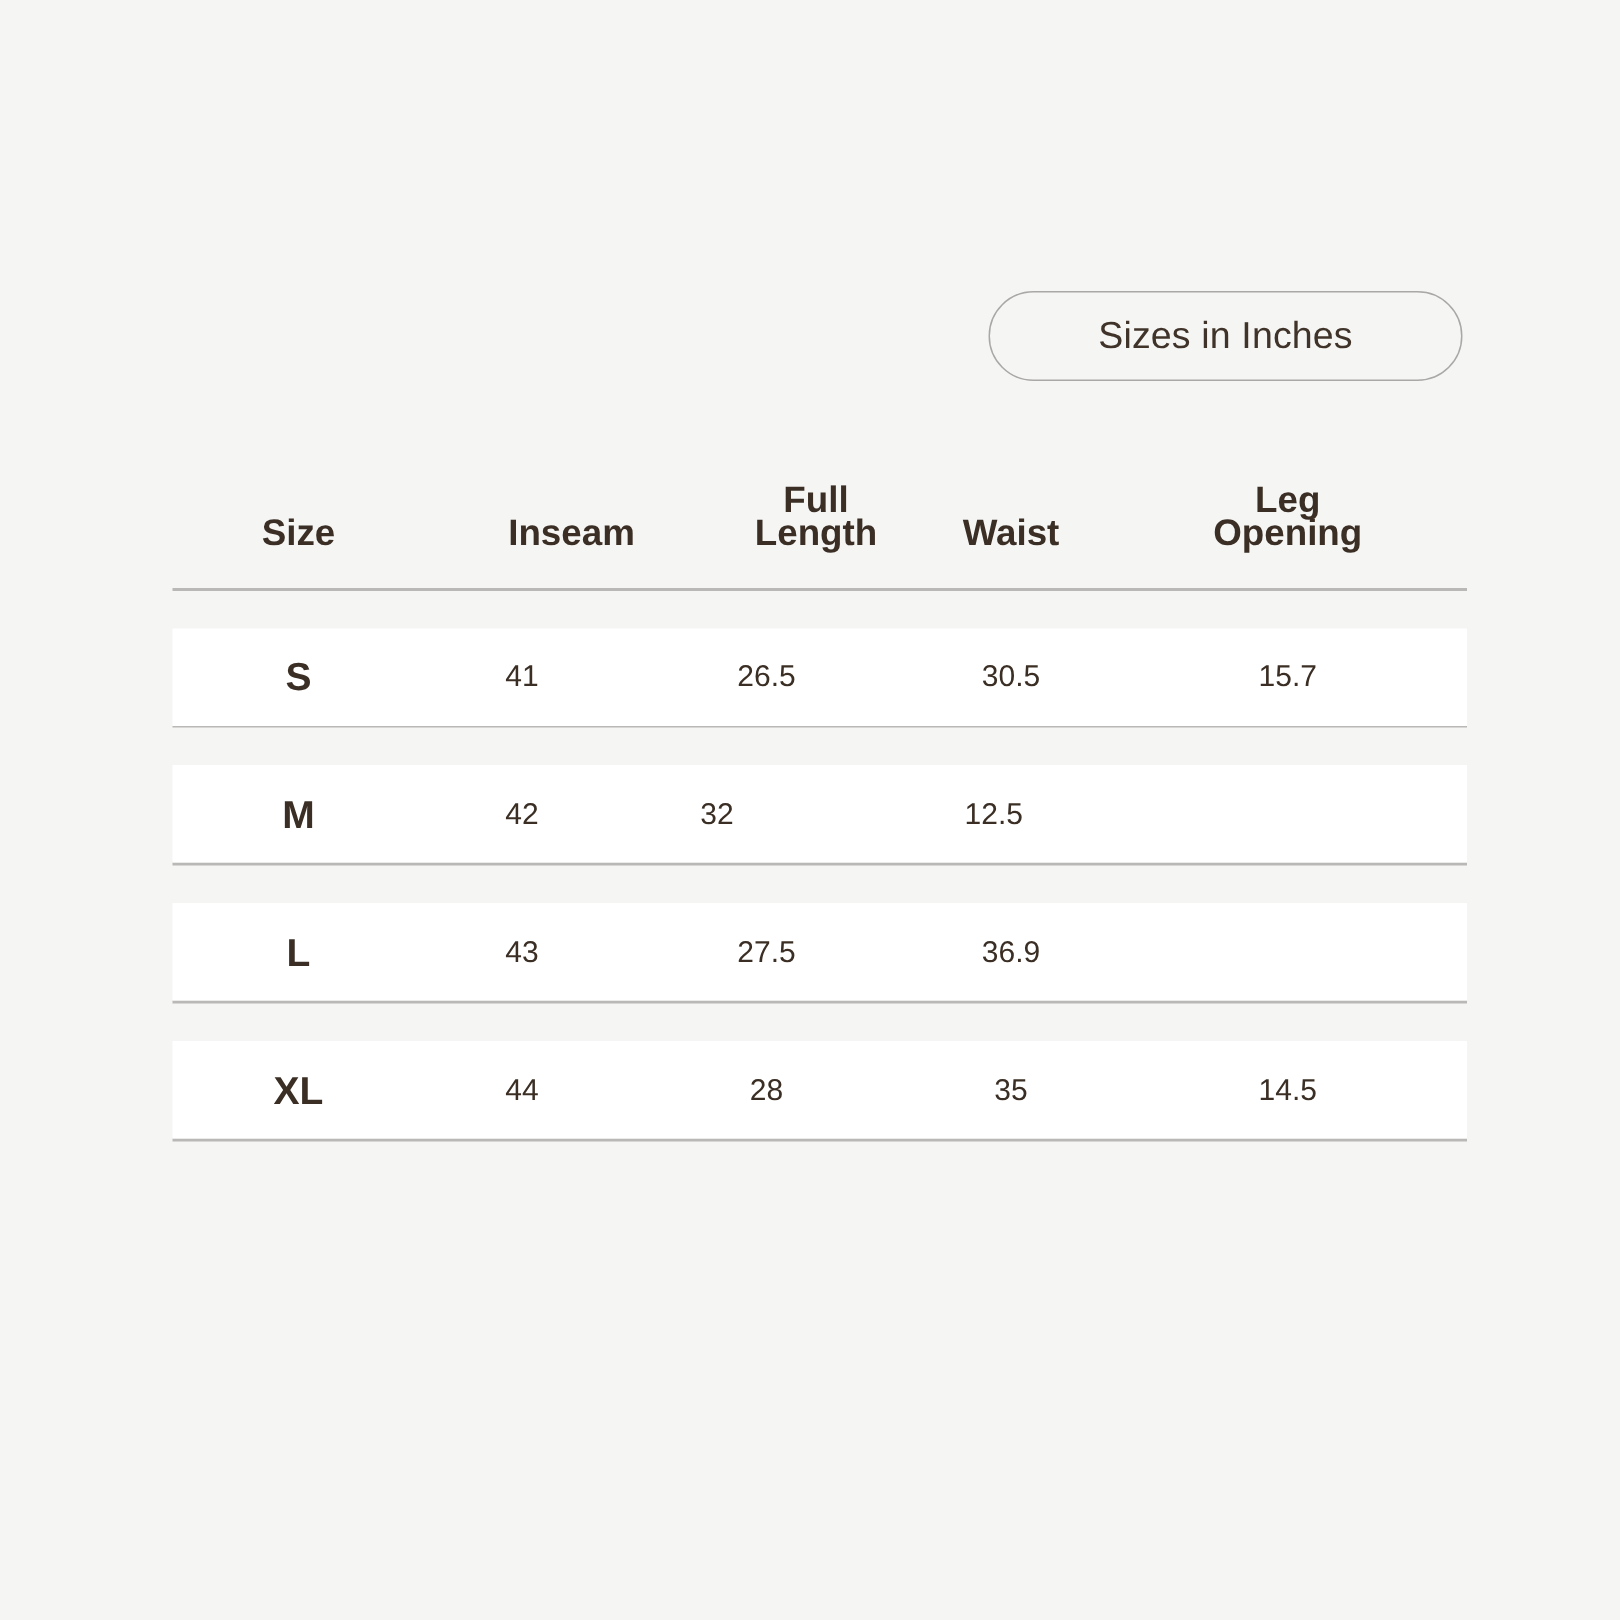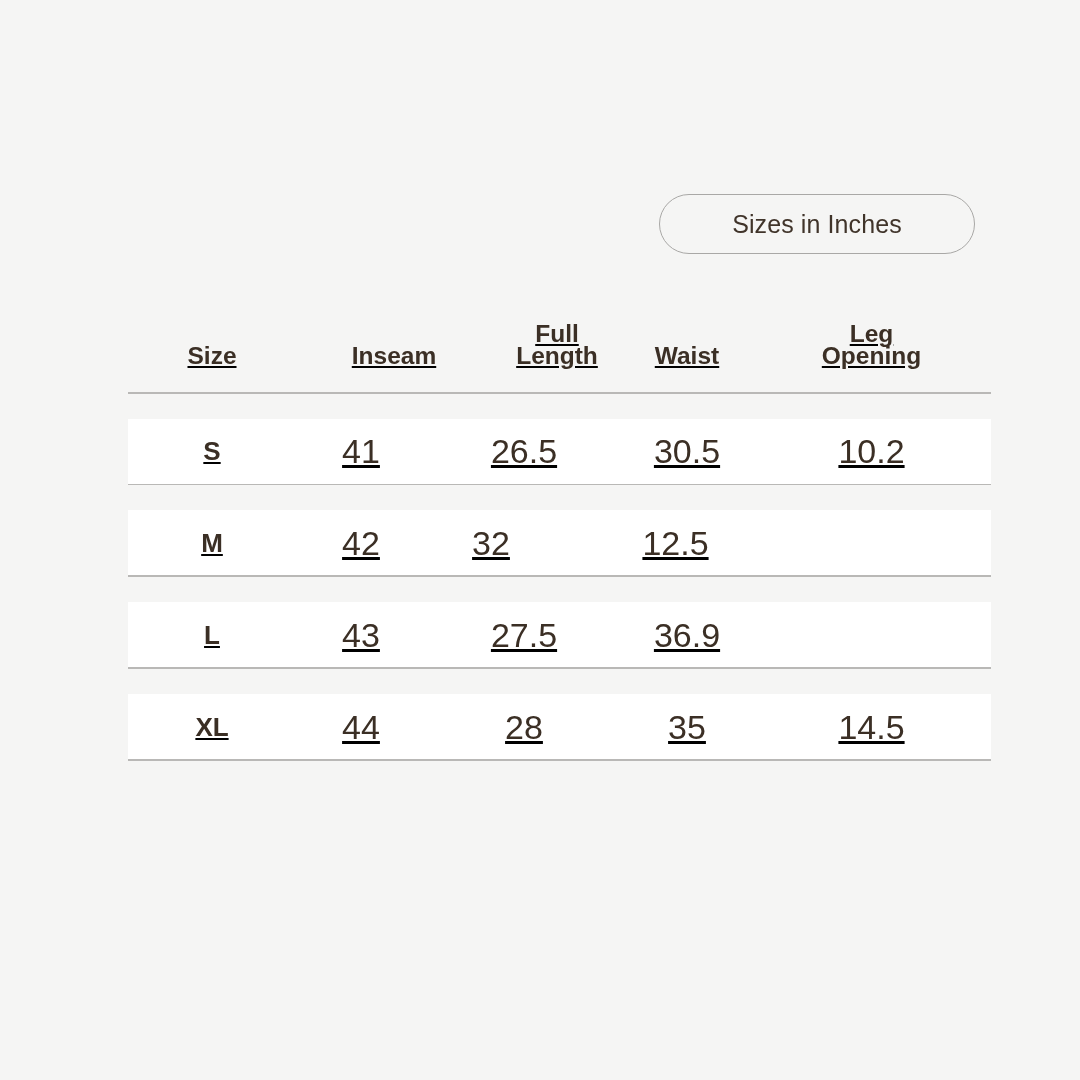--- a/index.html
+++ b/index.html
@@ -42,24 +42,23 @@
     justify-content: center;
     color: #40342a;
     font-size: 25px;
     font-weight: 400;
     letter-spacing: 0.1px;
   }
 
   
   .table {
     position: absolute;
-    left: 128px;
+    left: 115px;
     top: 300px;
     width: 863px;
-    text-decoration: underline;
   }
 
   .header-row {
     display: flex;
     height: 92px;
     align-items: flex-end;
   }
   .hcell {
     color: #3b2f25;
     font-size: 24.5px;
@@ -88,21 +87,21 @@
     background: #b9b8b6;
     width: 863px;
   }
   .row-gap {
     height: 25px;
     background: transparent;
   }
 
   .cell {
     color: #3b2f25;
-    font-size: 34px;
+    font-size: 20px;
     font-weight: 400;
     text-align: center;
     line-height: 1;
   }
   .cell.size-label {
     font-weight: bold;
     font-size: 26px;
   }
 
   
@@ -142,21 +141,21 @@
     </div>
 
     <div class="header-rule"></div>
 
     <div class="row-gap"></div>
     <div class="rowband">
       <div class="cell size-label c0">S</div>
       <div class="cell c1">41</div>
       <div class="cell c2">26.5</div>
       <div class="cell c3">30.5</div>
-      <div class="cell c4">10.2</div>
+      <div class="cell c4">15.7</div>
     </div>
     <div class="row-rule"></div>
 
     <div class="row-gap"></div>
     <div class="rowband">
       <div class="cell size-label c0">M</div>
       <div class="cell c1">42</div>
       <div class="cell c3">32</div>
       <div class="cell c4">12.5</div>
     </div>

